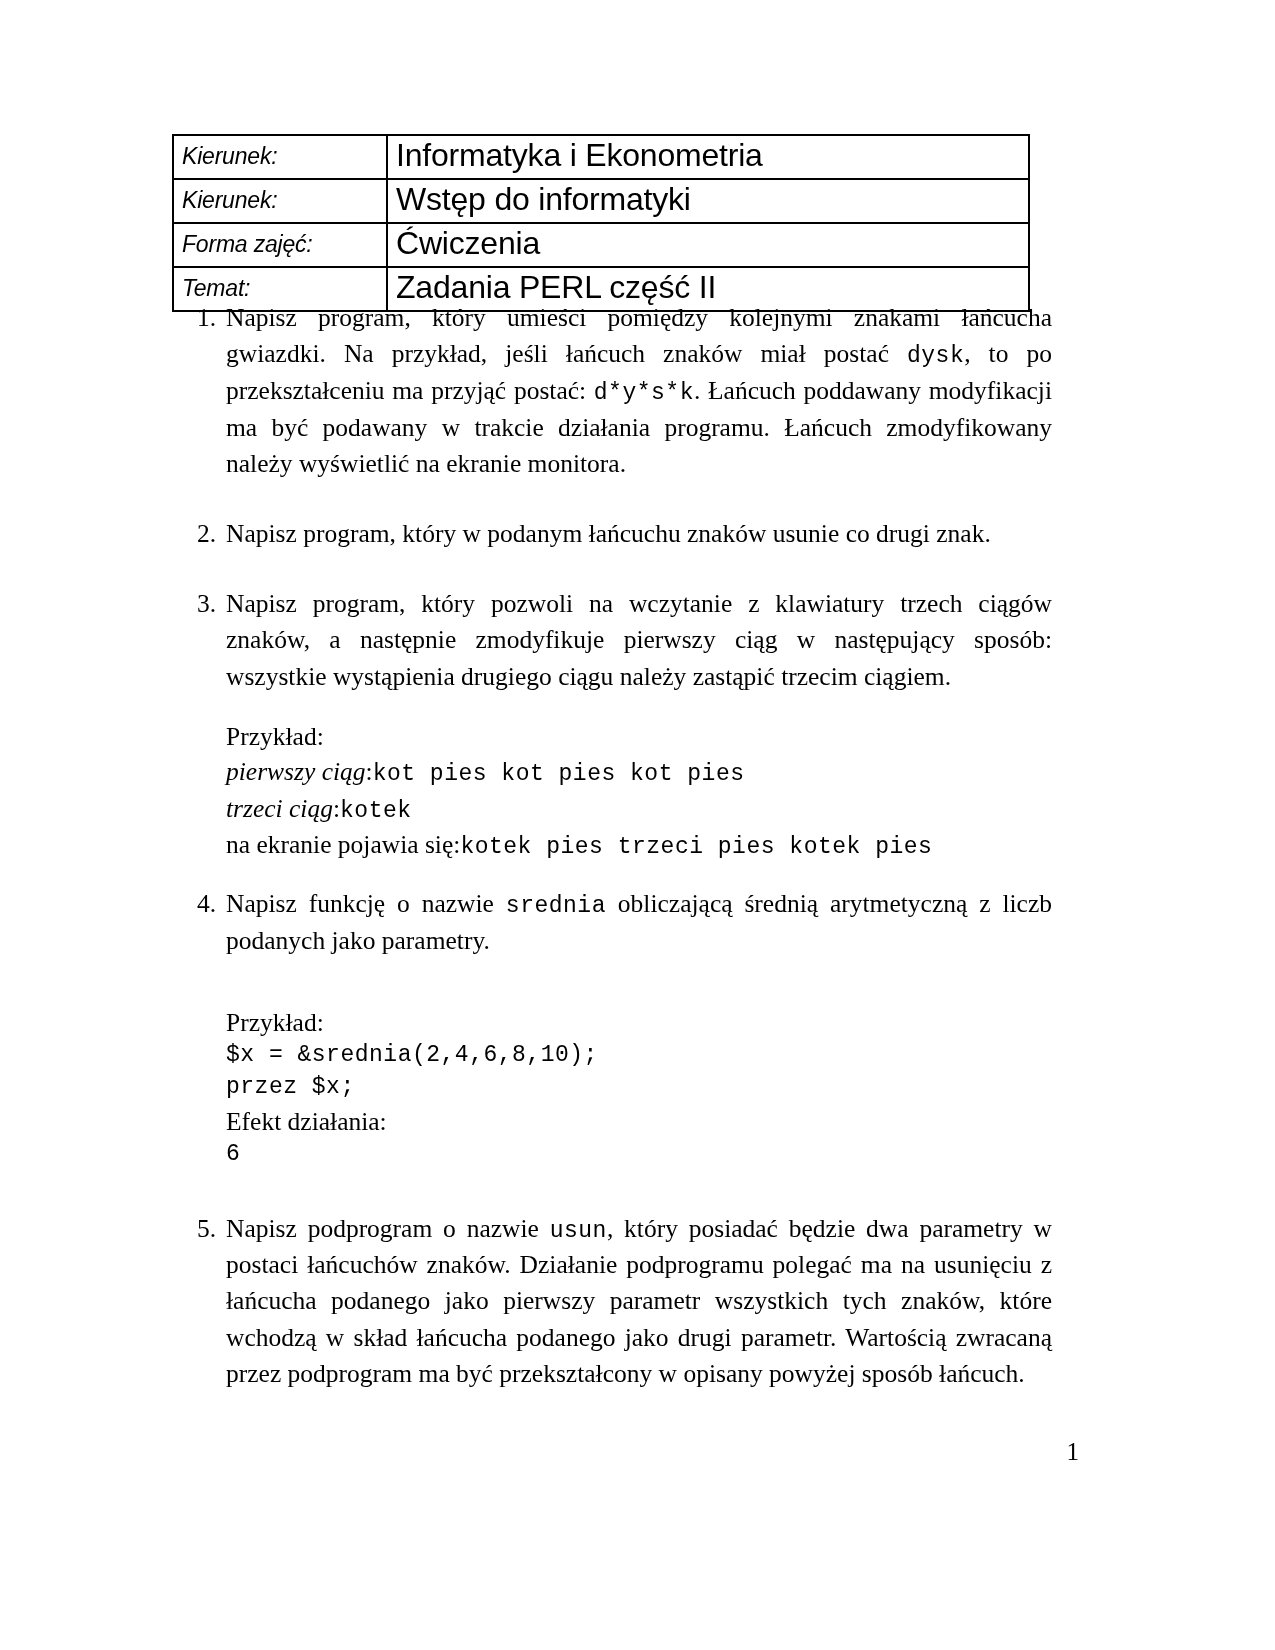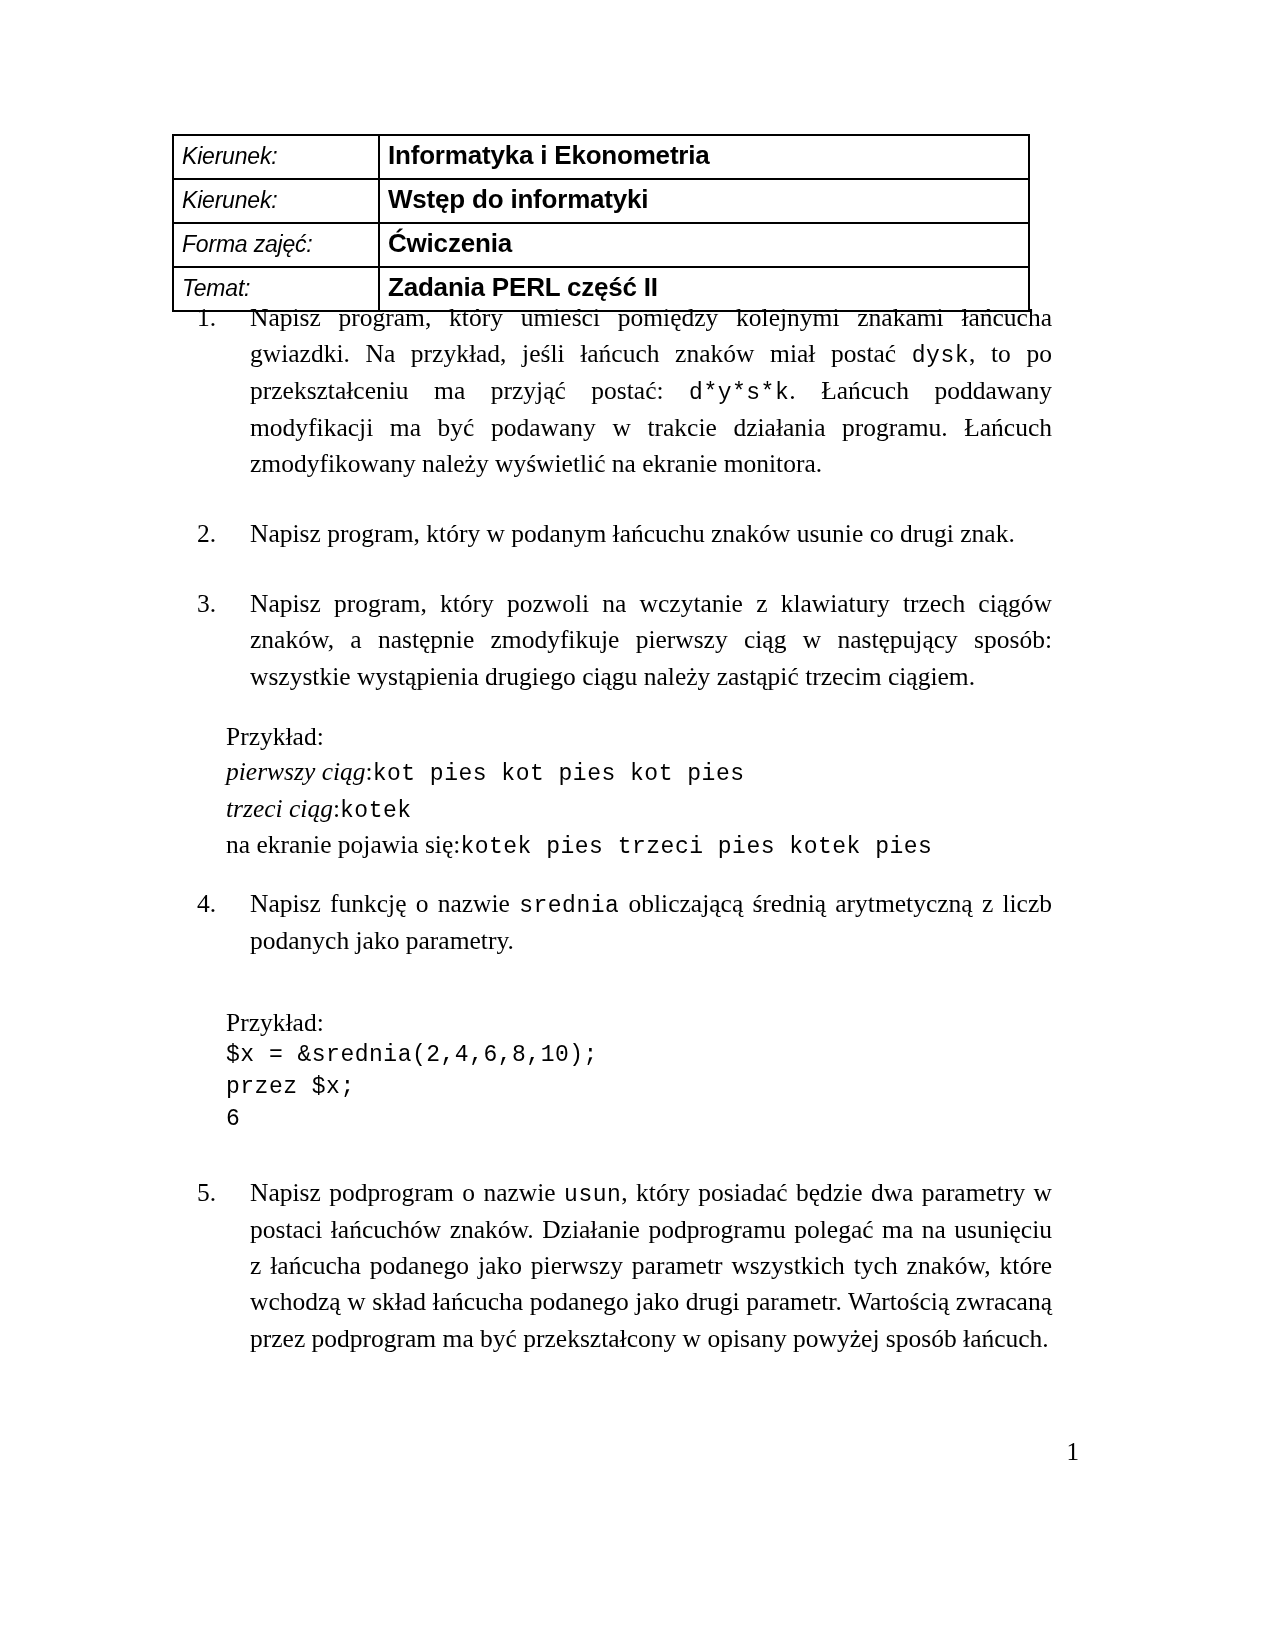--- a/index.html
+++ b/index.html
@@ -28,36 +28,36 @@
   .header-table {
     position: absolute;
     left: 172px;
     top: 134px;
     width: 858px;
     border-collapse: collapse;
     table-layout: fixed;
   }
   .header-table td {
     border: 2px solid #000000;
-    padding: 2px 0 4px 8px;
+    padding: 2px 8px 4px 8px;
     vertical-align: middle;
     height: 36px;
     line-height: 1.05;
   }
   .header-table td.label {
     width: 196px;
     font-style: italic;
     font-weight: normal;
     font-size: 23px;
     font-family: "Liberation Sans", "DejaVu Sans", sans-serif;
     letter-spacing: -0.2px;
   }
   .header-table td.value {
-    font-weight: bold;
-    font-size: 26px;
+    font-weight: normal;
+    font-size: 32px;
     font-family: "Liberation Sans", "DejaVu Sans", sans-serif;
     letter-spacing: -0.2px;
   }
 
   
   .content {
     position: absolute;
     left: 172px;
     top: 300px;
     width: 880px;
@@ -74,21 +74,20 @@
   .item .num {
     position: absolute;
     left: 8px;
     top: 0;
     width: 36px;
     text-align: right;
     font-size: 25.5px;
   }
   .item .body {
     display: block;
-    margin-left: 24px;
   }
 
   .mono {
     font-family: "Liberation Mono", "DejaVu Sans Mono", monospace;
     font-size: 23px;
     letter-spacing: 0.5px;
   }
 
   .block {
     padding-left: 54px;
@@ -173,20 +172,21 @@
       <span class="num">4.</span>
       <span class="body"><span>Napisz funkcję o nazwie </span><span class="mono">srednia</span><span>  obliczającą średnią arytmetyczną z liczb podanych jako parametry.</span></span>
     </div>
 
     <div class="gap-md"></div>
 
     <div class="block">
       <div class="row">Przykład:</div>
       <div class="row mono">$x = &amp;srednia(2,4,6,8,10);</div>
       <div class="row mono">przez $x;</div>
+      <div class="row">Efekt działania:</div>
       <div class="row mono">6</div>
     </div>
 
     <div class="gap-lg"></div>
 
     <div class="item">
       <span class="num">5.</span>
       <span class="body"><span>Napisz podprogram o nazwie </span><span class="mono">usun</span><span>, który posiadać będzie dwa parametry w postaci łańcuchów znaków. Działanie podprogramu polegać ma na usunięciu z łańcucha podanego jako pierwszy parametr wszystkich tych znaków, które wchodzą w skład łańcucha podanego jako drugi parametr. Wartością zwracaną przez podprogram ma być przekształcony w opisany powyżej sposób łańcuch.</span></span>
     </div>
 

